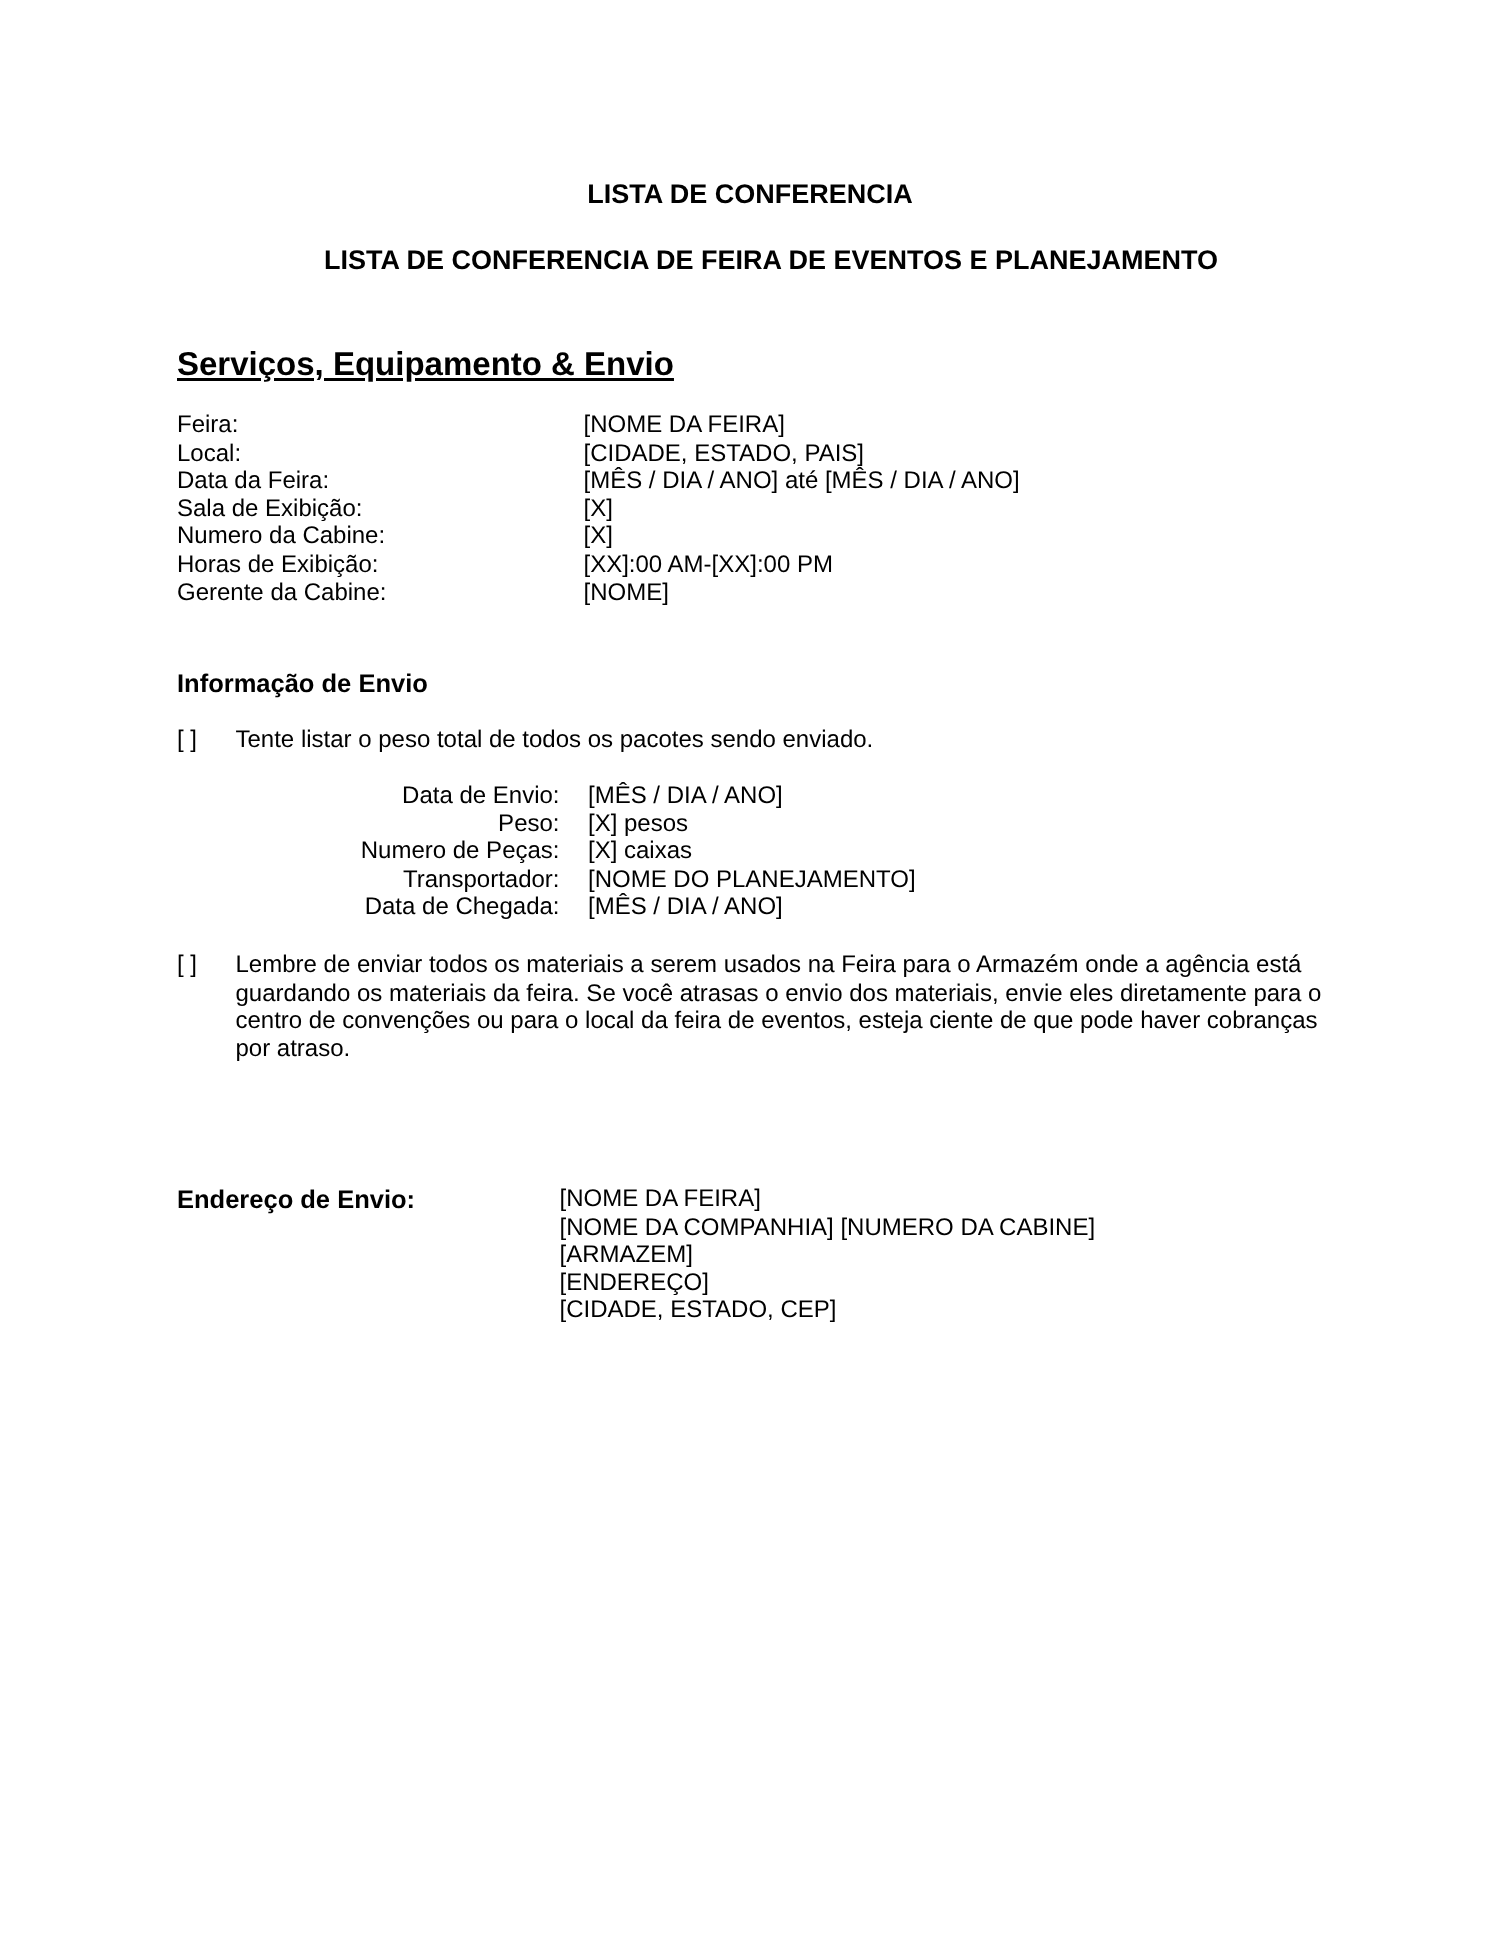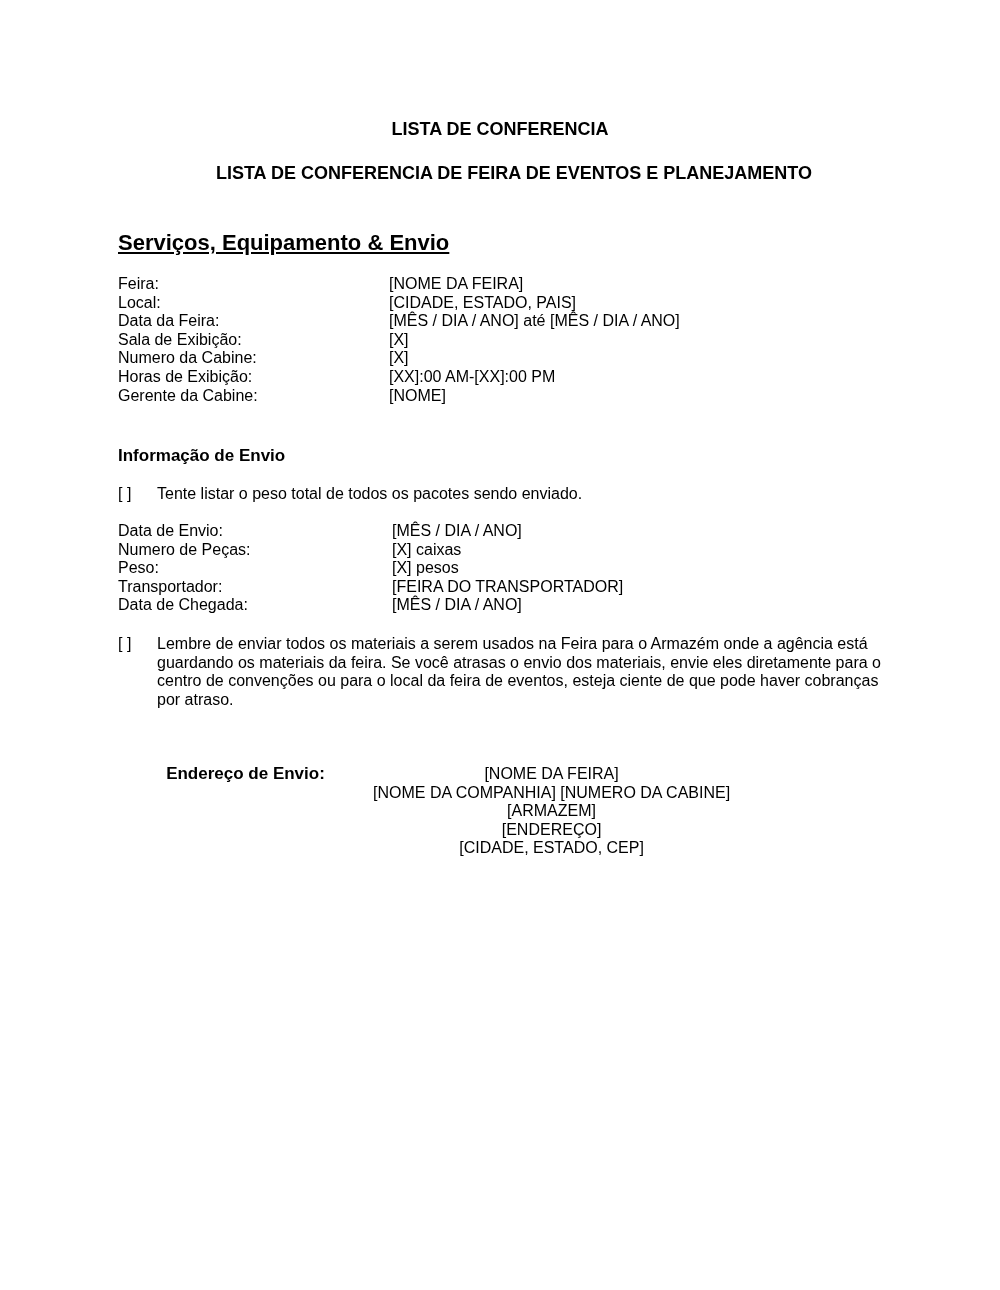--- a/index.html
+++ b/index.html
@@ -15,21 +15,21 @@
     .h1 {
       position: absolute; left: 118px; font-weight: bold; font-size: 22px; line-height: 26px; text-decoration: underline;
     }
     .h2 {
       position: absolute; left: 118px; font-weight: bold; font-size: 17px; line-height: 20px;
     }
     .rows { position: absolute; left: 118px; font-size: 16px; line-height: 18.6px; }
     .row { display: flex; height: 18.6px; white-space: nowrap; gap: 19px; }
     .row .lbl { width: 252px; flex: none; }
     .row .val { flex: none; }
-    .rows.ship .row .lbl { width: 255px; }
+    .rows.ship .row .lbl { width: 255px; text-align: right; }
     .check {
       position: absolute; left: 118px; font-size: 16px; line-height: 18.6px; display: flex;
       width: 770px;
     }
     .check .box { width: 39px; flex: none; }
     .check .txt { flex: 1; }
     .addr { position: absolute; left: 118px; display: flex; }
     .addr .lbl { width: 255px; flex: none; font-weight: bold; font-size: 17px; line-height: 20px; }
     .addr .lines { font-size: 16px; line-height: 18.6px; padding-top: 1px; }
     .addr .lines div { white-space: nowrap; }
@@ -81,43 +81,43 @@
     <span class="box">[ ]</span>
     <span class="txt">Tente listar o peso total de todos os pacotes sendo enviado.</span>
   </div>
 
   <div class="rows ship" style="top:522px;">
     <div class="row">
       <span class="lbl">Data de Envio:</span>
       <span class="val">[MÊS / DIA / ANO]</span>
     </div>
     <div class="row">
+      <span class="lbl">Peso:</span>
+      <span class="val">[X] pesos</span>
+    </div>
+    <div class="row">
       <span class="lbl">Numero de Peças:</span>
       <span class="val">[X] caixas</span>
     </div>
     <div class="row">
-      <span class="lbl">Peso:</span>
-      <span class="val">[X] pesos</span>
-    </div>
-    <div class="row">
       <span class="lbl">Transportador:</span>
-      <span class="val">[FEIRA DO TRANSPORTADOR]</span>
+      <span class="val">[NOME DO PLANEJAMENTO]</span>
     </div>
     <div class="row">
       <span class="lbl">Data de Chegada:</span>
       <span class="val">[MÊS / DIA / ANO]</span>
     </div>
   </div>
 
   <div class="check" style="top:635px;">
     <span class="box">[ ]</span>
     <span class="txt">Lembre de enviar todos os materiais a serem usados na Feira para o Armazém onde a agência está guardando os materiais da feira. Se você atrasas o envio dos materiais, envie eles diretamente para o centro de convenções ou para o local da feira de eventos, esteja ciente de que pode haver cobranças por atraso.</span>
   </div>
 
-  <div class="addr" style="top:764px;text-align:center;">
+  <div class="addr" style="top:790px;">
     <span class="lbl">Endereço de Envio:</span>
     <div class="lines">
       <div>[NOME DA FEIRA]</div>
       <div>[NOME DA COMPANHIA] [NUMERO DA CABINE]</div>
       <div>[ARMAZEM]</div>
       <div>[ENDEREÇO]</div>
       <div>[CIDADE, ESTADO, CEP]</div>
     </div>
   </div>
 

